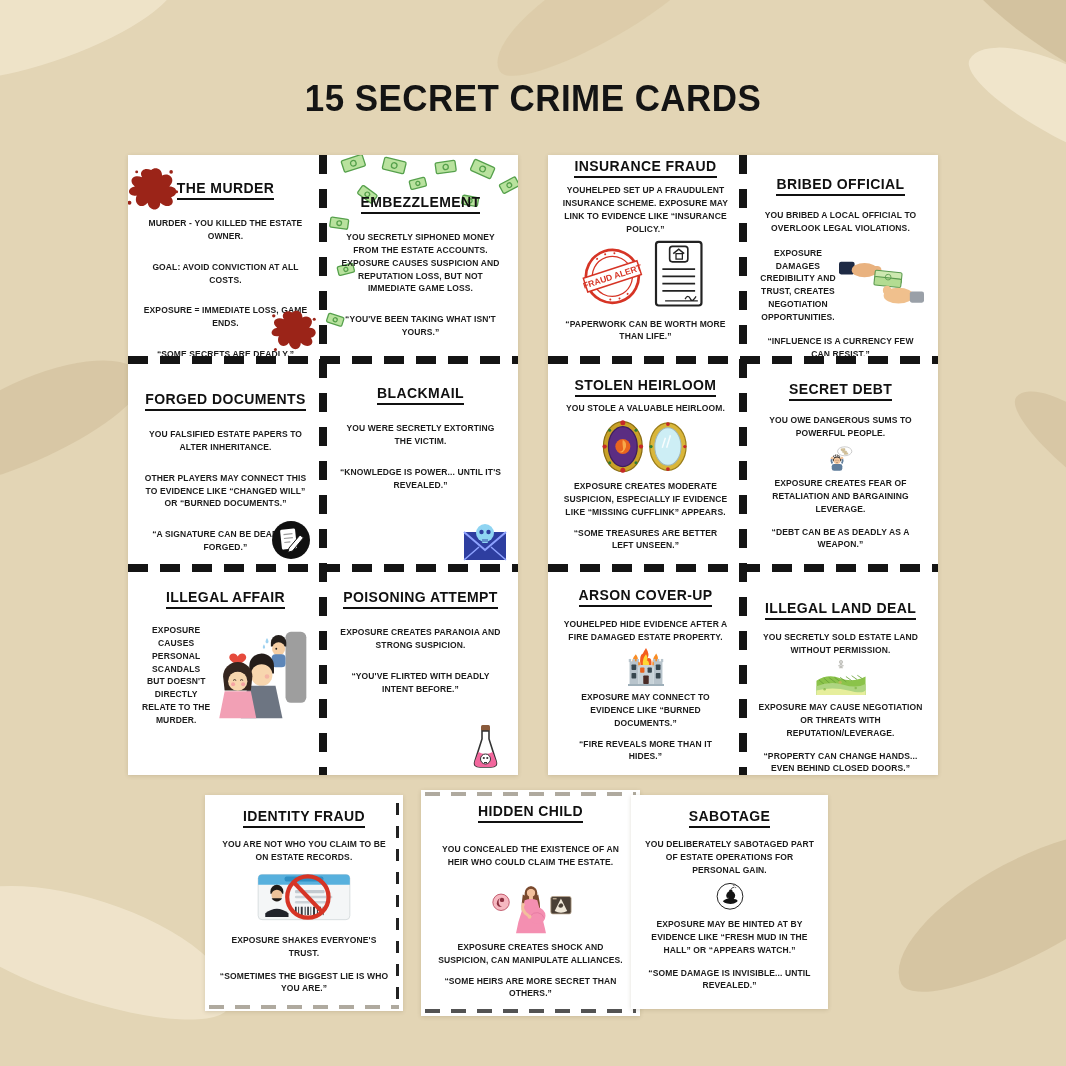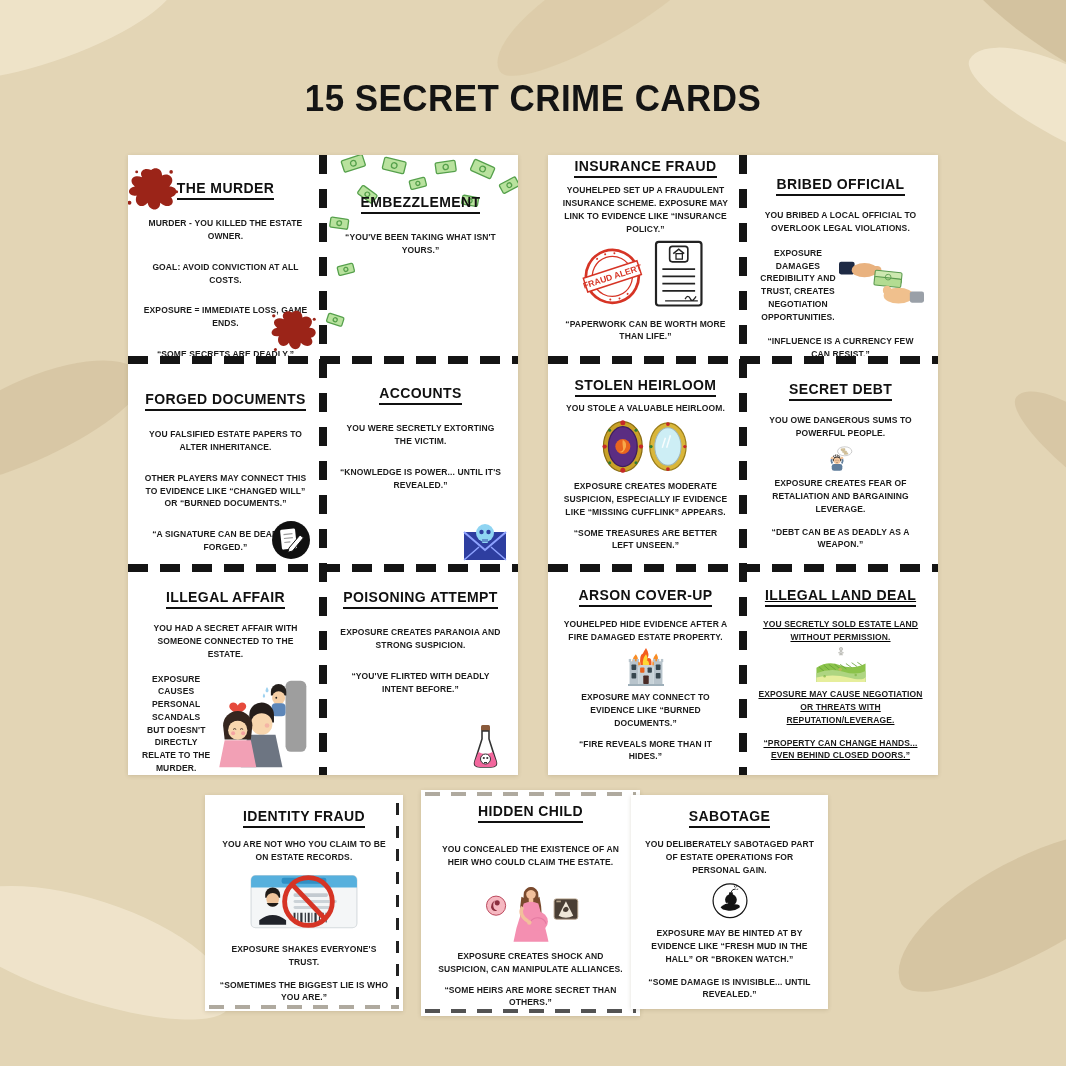--- a/index.html
+++ b/index.html
@@ -36,21 +36,21 @@
     margin:5px 0;font-size:8.5px;font-weight:700;color:#1b1b1b;
     line-height:1.5;letter-spacing:.12px;width:100%;
   }
   .cp-lg{margin:9px 0;}
   .narrow{width:44%;}
   .row{display:flex;align-items:center;width:100%;margin:2px 0;}
   .abs{position:absolute;}
   .bottom-card{
     position:absolute;background:#ffffff;box-sizing:border-box;
     display:flex;flex-direction:column;align-items:center;text-align:center;
-    padding:14px 14px 3px;overflow:hidden;
+    padding:14px 14px 12px;overflow:hidden;
     box-shadow:0 1px 4px rgba(90,70,40,.18);
   }
   .frag-v{position:absolute;top:8px;bottom:8px;right:4px;width:3px;
     background:repeating-linear-gradient(180deg,#222 0 12px,transparent 12px 23px);}
   .frag-h-gray{position:absolute;left:4px;right:4px;height:4px;
     background:repeating-linear-gradient(90deg,rgba(110,100,80,.55) 0 15px,transparent 15px 26px);}
   .frag-h-dark{position:absolute;left:4px;right:4px;height:4px;
     background:repeating-linear-gradient(90deg,rgba(40,40,40,.8) 0 15px,transparent 15px 26px);}
   svg{display:block;}
 </style>
@@ -137,57 +137,57 @@
             <rect width="16" height="9" rx="1.5"></rect>
             <circle cx="8" cy="4.5" r="2" fill="none"></circle>
           </g>
         <g transform="translate(6,158) rotate(18)">
             <rect width="16" height="9" rx="1.5"></rect>
             <circle cx="8" cy="4.5" r="2" fill="none"></circle>
           </g>
       </g>
     </svg>
     <h3 class="ct" style="position:relative;z-index:2;">EMBEZZLEMENT</h3>
+    <p class="cp cp-lg" style="position:relative;z-index:2;">YOU SECRETLY SIPHONED MONEY FROM THE ESTATE ACCOUNTS. EXPOSURE CAUSES SUSPICION AND REPUTATION LOSS, BUT NOT IMMEDIATE GAME LOSS.</p>
     <p class="cp cp-lg" style="position:relative;z-index:2;">“YOU'VE BEEN TAKING WHAT ISN'T YOURS.”</p>
   </div>
 
   <div class="cell" style="left:0;top:209px;width:195px;height:200px;padding-top:28px;">
     <h3 class="ct">FORGED DOCUMENTS</h3>
     <p class="cp cp-lg">YOU FALSIFIED ESTATE PAPERS TO ALTER INHERITANCE.</p>
     <p class="cp cp-lg">OTHER PLAYERS MAY CONNECT THIS TO EVIDENCE LIKE “CHANGED WILL” OR “BURNED DOCUMENTS.”</p>
     <p class="cp cp-lg">“A SIGNATURE CAN BE DEADLY IF FORGED.”</p>
     <svg class="abs" style="right:12px;bottom:4px;" width="40" height="40" viewBox="0 0 40 40">
       <circle cx="20" cy="20" r="19" fill="#101010"></circle>
       <g transform="rotate(-6 18 19)">
         <rect x="10" y="9" width="15" height="20" rx="1.5" fill="#ffffff"></rect>
         <path d="M13 14h9M13 18h9M13 22h6" stroke="#9a9a9a" stroke-width="1.2"></path>
       </g>
       <path d="M18 28 L29 15 l3.4 2.8 L21.5 31 l-4.6 1.3 z" fill="#ffffff" stroke="#101010" stroke-width="1"></path>
     </svg>
   </div>
 
   <div class="cell" style="left:195px;top:209px;width:195px;height:200px;padding-top:22px;">
-    <h3 class="ct">ACCOUNTS</h3>
+    <h3 class="ct">BLACKMAIL</h3>
     <p class="cp cp-lg">YOU WERE SECRETLY EXTORTING THE VICTIM.</p>
     <p class="cp cp-lg">“KNOWLEDGE IS POWER... UNTIL IT'S REVEALED.”</p>
     <svg class="abs" style="right:10px;bottom:2px;" width="46" height="42" viewBox="0 0 46 42">
       <rect x="2" y="12" width="42" height="28" rx="2" fill="#2e3ea0"></rect>
       <path d="M2 12 L23 30 L44 12" fill="none" stroke="#8ea2ff" stroke-width="2"></path>
       <path d="M2 40 L17 27 M44 40 L29 27" stroke="#8ea2ff" stroke-width="1.5"></path>
       <circle cx="23" cy="13" r="9" fill="#8fd4f2"></circle>
       <circle cx="19.5" cy="12" r="2.2" fill="#2e3ea0"></circle>
         <circle cx="26.5" cy="12" r="2.2" fill="#2e3ea0"></circle>
       <rect x="20" y="18.5" width="6" height="4.5" rx="1" fill="#8fd4f2"></rect>
       <path d="M21 19v3M23 19v3M25 19v3" stroke="#2e3ea0" stroke-width="0.9"></path>
     </svg>
   </div>
 
   <div class="cell" style="left:0;top:417px;width:195px;height:203px;padding-top:18px;">
     <h3 class="ct">ILLEGAL AFFAIR</h3>
-    <p class="cp">YOU HAD A SECRET AFFAIR WITH SOMEONE CONNECTED TO THE ESTATE.</p>
     <div class="row">
       <p class="cp narrow">EXPOSURE CAUSES PERSONAL SCANDALS BUT DOESN'T DIRECTLY RELATE TO THE MURDER.</p>
       <svg width="106" height="96" viewBox="0 0 128 112">
         <rect x="98" y="0" width="27" height="92" rx="7" fill="#9e9e9e"></rect>
         <path d="M74 8 q-4 6 0 7 q4 -1 0 -7z" fill="#9fd2f0"></path>
         <path d="M70 16 q-3 5 0 6 q3 -1 0 -6z" fill="#9fd2f0"></path>
         <path d="M79 14 a10 10 0 0 1 20 0 v5 h-20 z" fill="#241f1c"></path>
         <circle cx="89" cy="22" r="8.5" fill="#f6cfa5"></circle>
         <circle cx="86" cy="22" r="1.2" fill="#241f1c"></circle>
         <rect x="80" y="29" width="18" height="17" rx="5" fill="#5d86b8"></rect>
@@ -360,21 +360,21 @@
         <rect x="71" y="64" width="12" height="14" rx="2" fill="#37474f"></rect>
       <rect x="31" y="50" width="11" height="13" rx="2" fill="#e8641f"></rect>
         <rect x="50" y="50" width="11" height="13" rx="2" fill="#37474f"></rect>
       <rect x="39" y="70" width="14" height="22" rx="2" fill="#4a2c27"></rect>
       <rect x="0" y="92" width="92" height="6" fill="#9fb0ba"></rect>
     </svg>
     <p class="cp" style="margin:4px 0;">EXPOSURE MAY CONNECT TO EVIDENCE LIKE “BURNED DOCUMENTS.”</p>
     <p class="cp" style="margin:4px 0;">“FIRE REVEALS MORE THAN IT HIDES.”</p>
   </div>
 
-  <div class="cell" style="left:195px;top:417px;width:195px;height:203px;padding-top:16px;text-decoration:underline;">
+  <div class="cell" style="left:195px;top:430px;width:195px;height:203px;padding-top:16px;">
     <h3 class="ct">ILLEGAL LAND DEAL</h3>
     <p class="cp" style="margin:3px 0;">YOU SECRETLY SOLD ESTATE LAND WITHOUT PERMISSION.</p>
     <svg width="20" height="22" viewBox="0 0 20 22" style="margin:0;">
       <circle cx="10" cy="5" r="4" fill="none" stroke="#8a8a80" stroke-width="1.2"></circle>
       <circle cx="10" cy="5" r="1.6" fill="none" stroke="#8a8a80" stroke-width="1"></circle>
       <path d="M4 14 q6 -6 12 0 q-6 6 -12 0z M10 10v9 M5 19h10" fill="none" stroke="#8a8a80" stroke-width="1.2"></path>
     </svg>
     <svg width="120" height="62" viewBox="0 0 120 62" style="margin:1px 0;">
       <path d="M0 26 Q28 8 58 20 T120 16 V62 H0 Z" fill="#8bc34a"></path>
       <path d="M6 24 l16 14 M18 20 l16 14 M30 18 l17 13 M44 18 l16 12 M58 18 l15 11 M72 16 l14 10 M86 14 l13 9 M100 13 l12 8" stroke="#689f38" stroke-width="2"></path>
@@ -464,15 +464,15 @@
   <p class="cp" style="margin:2px 0;">YOU DELIBERATELY SABOTAGED PART OF ESTATE OPERATIONS FOR PERSONAL GAIN.</p>
   <svg width="74" height="74" viewBox="0 0 80 80" style="margin:3px 0;">
     <circle cx="40" cy="40" r="36" fill="none" stroke="#141414" stroke-width="2.6"></circle>
     <circle cx="42" cy="38" r="12.5" fill="#141414"></circle>
     <rect x="38" y="22" width="8" height="6" rx="1" fill="#141414"></rect>
     <path d="M42 22 q3 -8 10 -7" fill="none" stroke="#141414" stroke-width="2"></path>
     <path d="M52 12 l2 -3 M54 16 l3.4 -1 M50 11 l-1 -3.4" stroke="#141414" stroke-width="1.6"></path>
     <path d="M20 54 q6 -9 20 -8 l16 2 q7 2 4 7 q-12 9 -28 5 q-8 -1 -12 -6z" fill="#141414"></path>
     <path d="M24 50 q5 -6 12 -5" fill="none" stroke="#ffffff" stroke-width="1.4"></path>
   </svg>
-  <p class="cp" style="margin:5px 0;">EXPOSURE MAY BE HINTED AT BY EVIDENCE LIKE “FRESH MUD IN THE HALL” OR “BROKEN WATCH.”</p>
+  <p class="cp" style="margin:5px 0;">EXPOSURE MAY BE HINTED AT BY EVIDENCE LIKE “FRESH MUD IN THE HALL” OR “APPEARS WATCH.”</p>
   <p class="cp" style="margin:5px 0;">“SOME DAMAGE IS INVISIBLE... UNTIL REVEALED.”</p>
 </div>
 
 </body></html>

